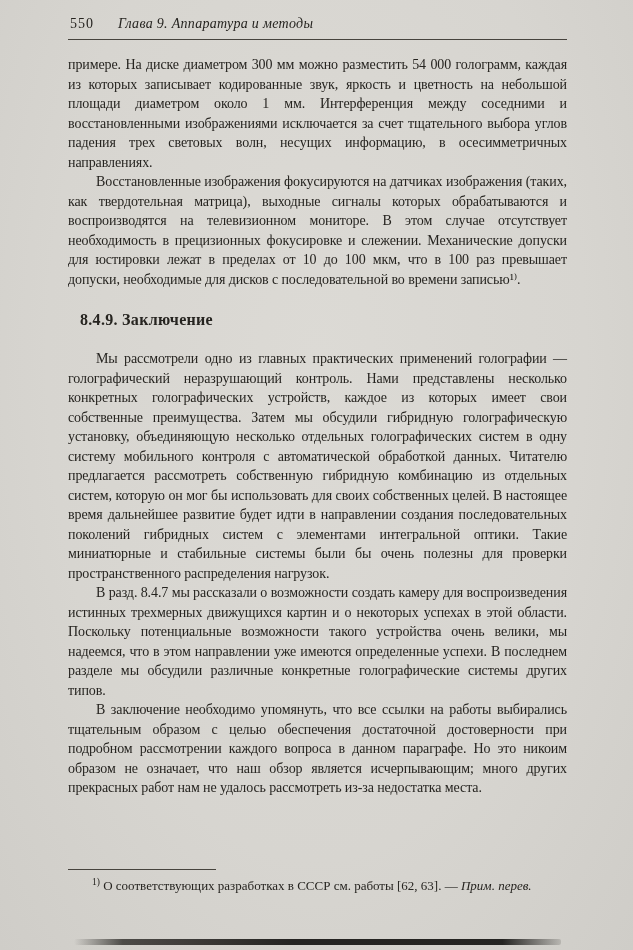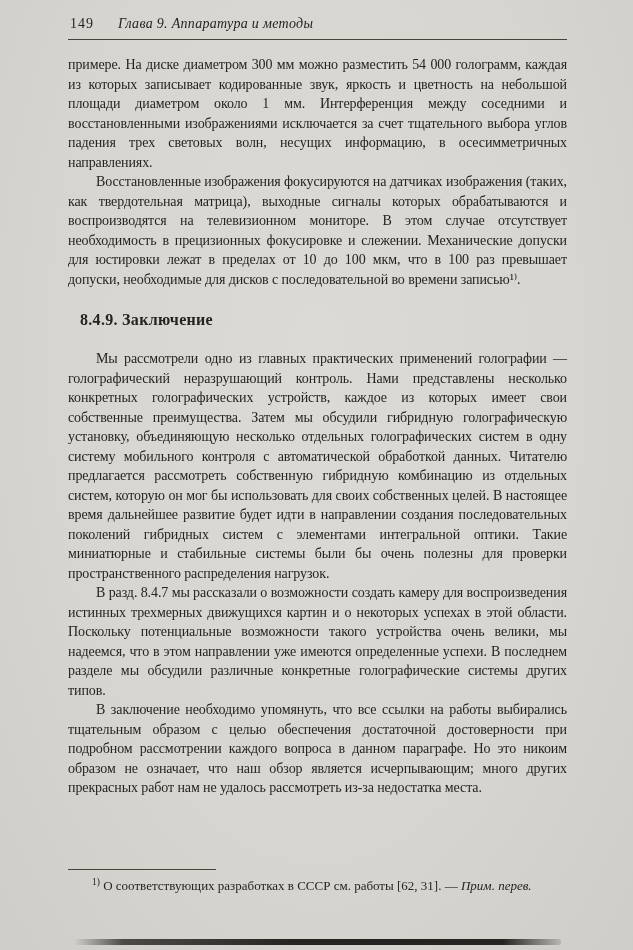--- a/index.html
+++ b/index.html
@@ -98,36 +98,36 @@
       rgba(22, 21, 19, 0.92) 88%,
       rgba(40, 38, 34, 0.15) 100%);
   }
 </style>
 </head>
 <body>
 
 <div class="page">
 
   <header class="running-head">
-    <span class="pagenum">149</span>
+    <span class="pagenum">550</span>
     <span class="chapter">Глава 9. Аппаратура и методы</span>
   </header>
 
   <div class="head-rule"></div>
 
   <section class="body-text">
     <p class="para noindent">примере. На диске диаметром 300 мм можно разместить 54 000 голограмм, каждая из которых записывает кодированные звук, яркость и цветность на небольшой площади диаметром около 1 мм. Интерференция между соседними и восстановленными изображениями исключается за счет тщательного выбора углов падения трех световых волн, несущих информацию, в осесимметричных направлениях.</p>
     <p class="para">Восстановленные изображения фокусируются на датчиках изображения (таких, как твердотельная матрица), выходные сигналы которых обрабатываются и воспроизводятся на телевизионном мониторе. В этом случае отсутствует необходимость в прецизионных фокусировке и слежении. Механические допуски для юстировки лежат в пределах от 10 до 100 мкм, что в 100 раз превышает допуски, необходимые для дисков с последовательной во времени записью¹⁾.</p>
 
     <h2 class="section-heading">8.4.9. Заключение</h2>
 
     <p class="para">Мы рассмотрели одно из главных практических применений голографии — голографический неразрушающий контроль. Нами представлены несколько конкретных голографических устройств, каждое из которых имеет свои собственные преимущества. Затем мы обсудили гибридную голографическую установку, объединяющую несколько отдельных голографических систем в одну систему мобильного контроля с автоматической обработкой данных. Читателю предлагается рассмотреть собственную гибридную комбинацию из отдельных систем, которую он мог бы использовать для своих собственных целей. В настоящее время дальнейшее развитие будет идти в направлении создания последовательных поколений гибридных систем с элементами интегральной оптики. Такие миниатюрные и стабильные системы были бы очень полезны для проверки пространственного распределения нагрузок.</p>
     <p class="para">В разд. 8.4.7 мы рассказали о возможности создать камеру для воспроизведения истинных трехмерных движущихся картин и о некоторых успехах в этой области. Поскольку потенциальные возможности такого устройства очень велики, мы надеемся, что в этом направлении уже имеются определенные успехи. В последнем разделе мы обсудили различные конкретные голографические системы других типов.</p>
     <p class="para">В заключение необходимо упомянуть, что все ссылки на работы выбирались тщательным образом с целью обеспечения достаточной достоверности при подробном рассмотрении каждого вопроса в данном параграфе. Но это никоим образом не означает, что наш обзор является исчерпывающим; много других прекрасных работ нам не удалось рассмотреть из-за недостатка места.</p>
   </section>
 
   <footer class="footnote-area">
     <div class="footnote-rule"></div>
-    <p class="footnote"><sup class="fn-marker">1)</sup> <span>О соответствующих разработках в СССР см. работы [62, 31]. — </span><em>Прим. перев.</em></p>
+    <p class="footnote"><sup class="fn-marker">1)</sup> <span>О соответствующих разработках в СССР см. работы [62, 63]. — </span><em>Прим. перев.</em></p>
   </footer>
 
   <div class="scan-edge"></div>
 </div>
 
 </body></html>

